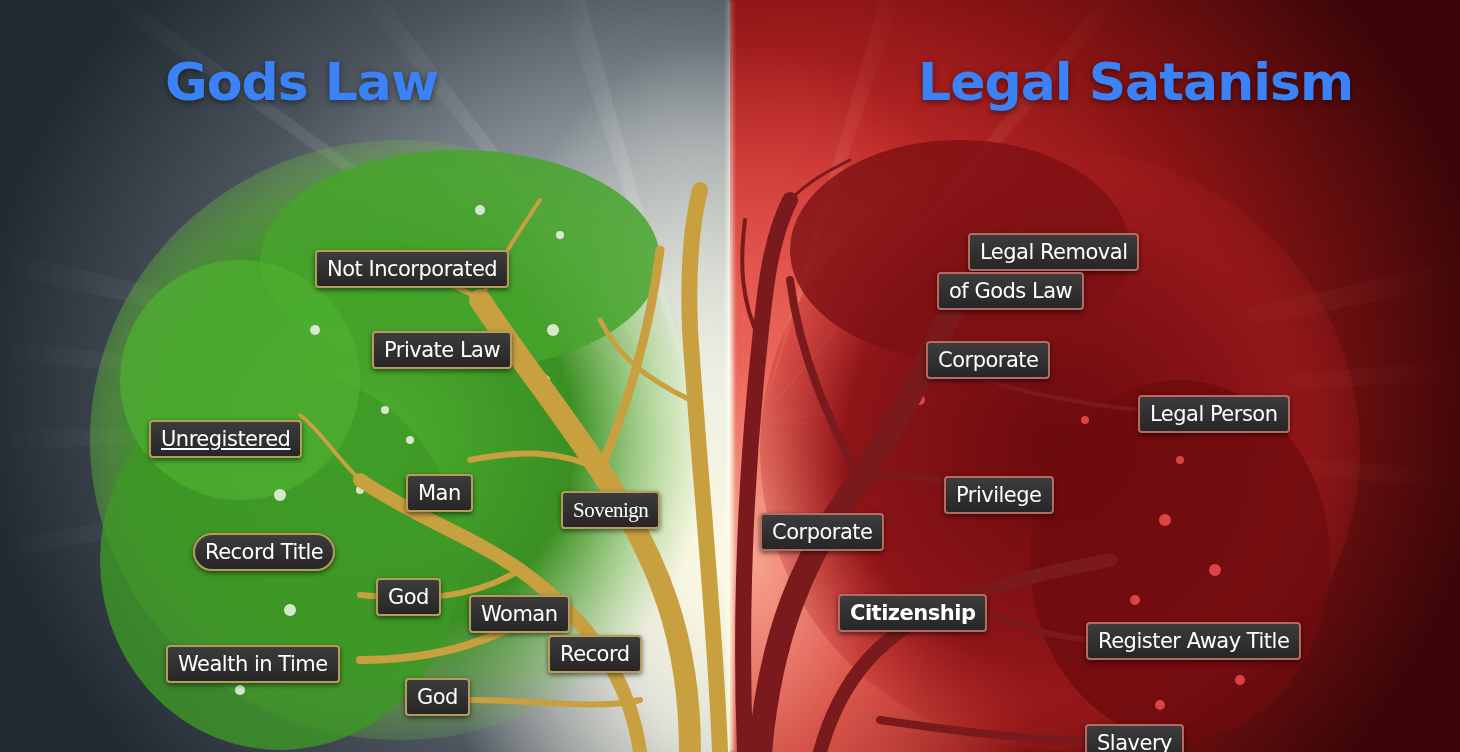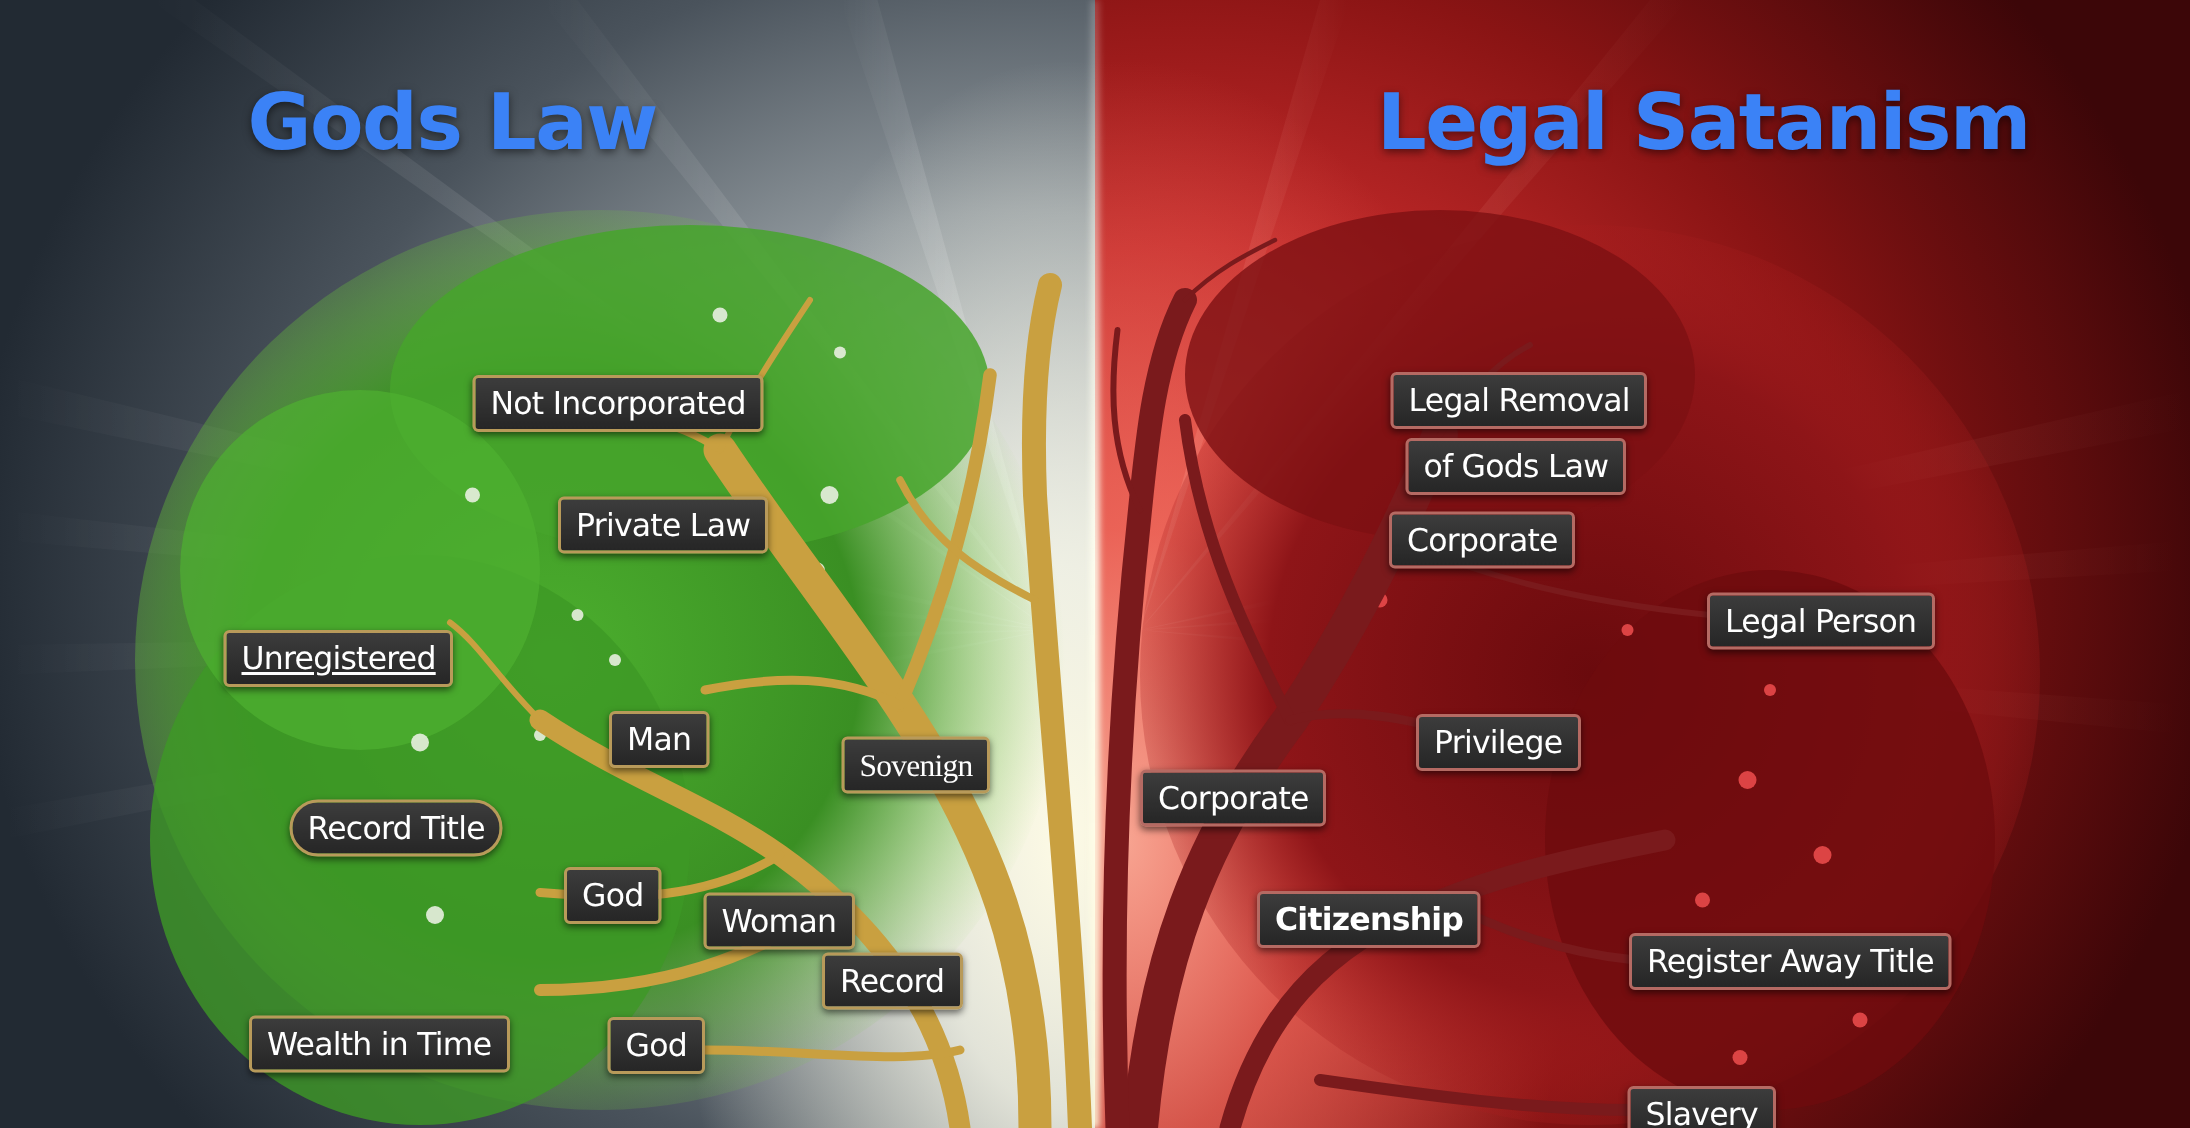--- a/index.html
+++ b/index.html
@@ -150,24 +150,24 @@
 
 <div class="label gold" style="left:315px;top:250px;text-align:center;">Not Incorporated</div>
 <div class="label gold" style="left:372px;top:331px;">Private Law</div>
 <div class="label gold" style="left:149px;top:420px;text-decoration:underline;">Unregistered</div>
 <div class="label gold" style="left:406px;top:474px;">Man</div>
 <div class="label gold" style="left:561px;top:491px;font-family:Liberation Serif, serif;">Sovenign</div>
 <div class="label gold" style="left:193px;top:533px;border-radius:19px;">Record Title</div>
 <div class="label gold" style="left:376px;top:578px;">God</div>
 <div class="label gold" style="left:469px;top:595px;">Woman</div>
 <div class="label gold" style="left:548px;top:635px;">Record</div>
-<div class="label gold" style="left:166px;top:645px;margin-top:32px;">Wealth in Time</div>
+<div class="label gold" style="left:166px;top:645px;">Wealth in Time</div>
 <div class="label gold" style="left:405px;top:678px;">God</div>
 
-<div class="label rose" style="left:927px;top:233px;margin-top:15px;">Legal Removal</div>
-<div class="label rose" style="left:937px;top:292px;">of Gods Law</div>
+<div class="label rose" style="left:968px;top:233px;">Legal Removal</div>
+<div class="label rose" style="left:937px;top:272px;">of Gods Law</div>
 <div class="label rose" style="left:926px;top:341px;">Corporate</div>
 <div class="label rose" style="left:1138px;top:395px;">Legal Person</div>
 <div class="label rose" style="left:944px;top:476px;">Privilege</div>
 <div class="label rose" style="left:760px;top:513px;">Corporate</div>
 <div class="label rose" style="left:838px;top:594px;font-weight:bold;">Citizenship</div>
 <div class="label rose" style="left:1086px;top:622px;">Register Away Title</div>
 <div class="label rose" style="left:1085px;top:724px;">Slavery</div>
 
 </body></html>

